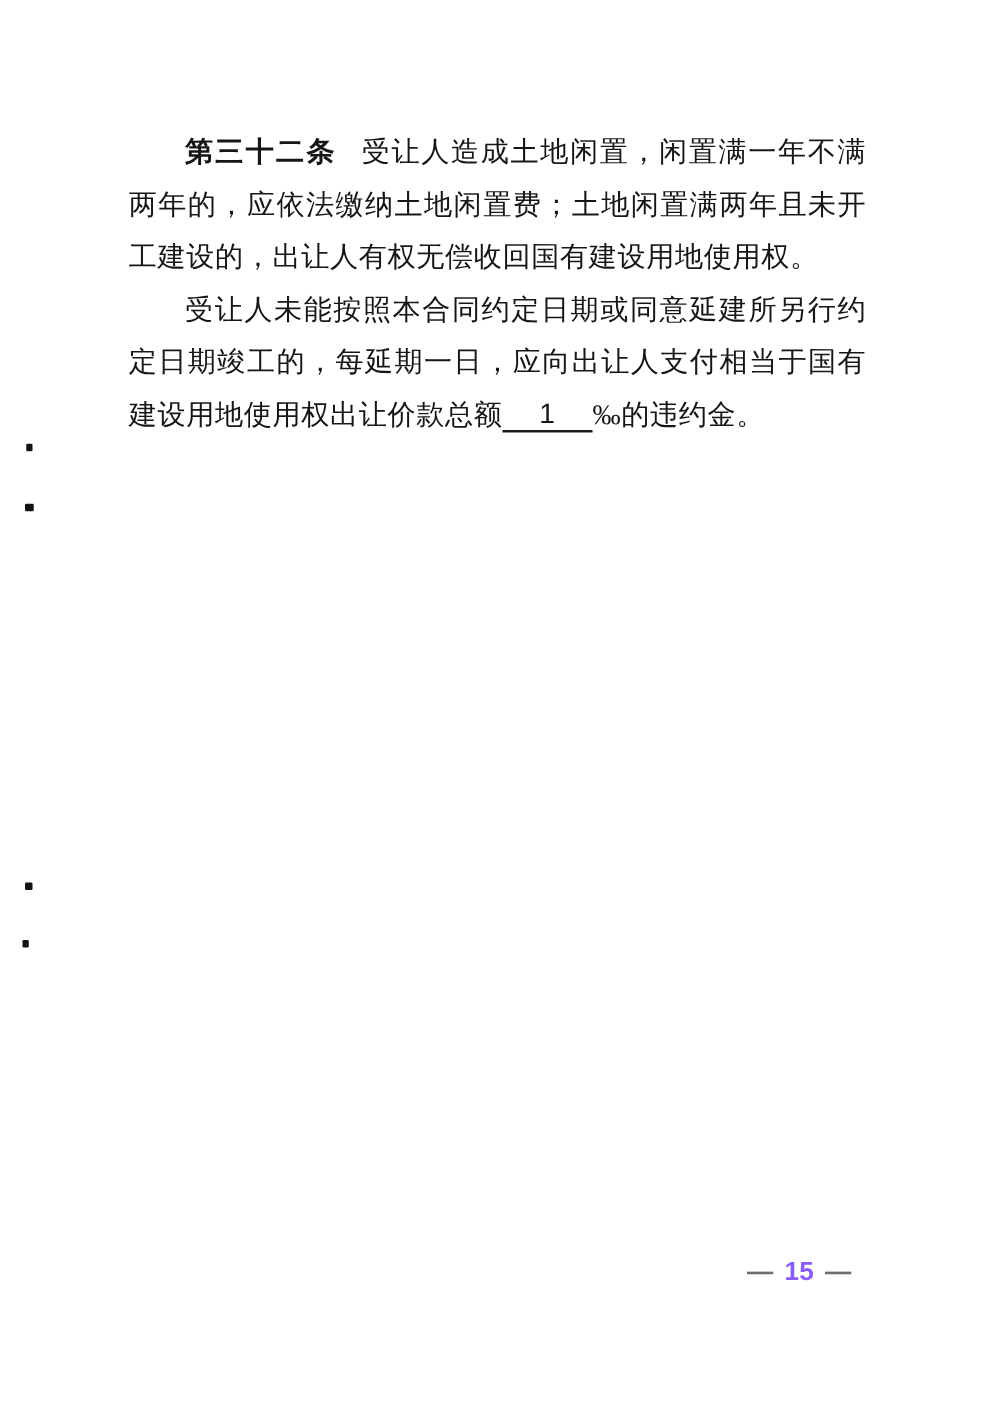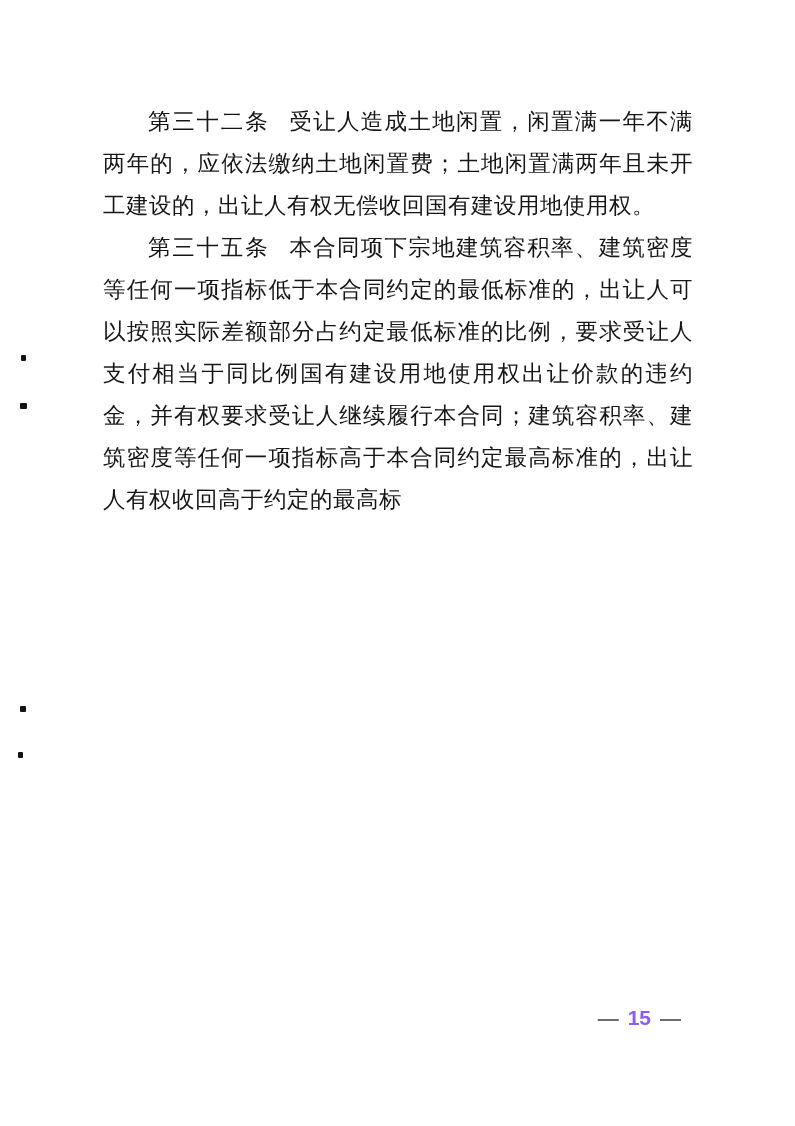--- a/index.html
+++ b/index.html
@@ -29,21 +29,21 @@
   .para {
     margin: 0;
     font-size: 22.5px;
     line-height: 42px;
     text-align: justify;
     text-indent: 45px;
     letter-spacing: 0.5px;
     word-break: break-all;
   }
   .art-heading {
-    font-weight: normal;
+    font-weight: bold;
     font-family: "Liberation Sans", "DejaVu Sans", sans-serif;
     letter-spacing: 1px;
     margin-right: 20px;
   }
   .blank {
     display: inline-block;
     width: 72px;
     border-bottom: 2px solid #1c1c1c;
     text-align: center;
     text-indent: 0;
@@ -89,25 +89,25 @@
   <span class="scan-artifact artifact-3"></span>
   <span class="scan-artifact artifact-4"></span>
 
   <div class="content">
 
     <p class="para">
       <span class="art-heading">第三十二条</span><span>受让人造成土地闲置，闲置满一年不满两年的，应依法缴纳土地闲置费；土地闲置满两年且未开工建设的，出让人有权无偿收回国有建设用地使用权。</span>
     </p>
 
 
+    <p class="para">
+      <span>受让人未能按照本合同约定日期或同意延建所另行约定日期竣工的，每延期一日，应向出让人支付相当于国有建设用地使用权出让价款总额</span><span class="blank">1</span><span>‰的违约金。</span>
+    </p>
 
 
-    <p class="para">
-      <span class="art-heading">第三十五条</span><span>本合同项下宗地建筑容积率、建筑密度等任何一项指标低于本合同约定的最低标准的，出让人可以按照实际差额部分占约定最低标准的比例，要求受让人支付相当于同比例国有建设用地使用权出让价款的违约金，并有权要求受让人继续履行本合同；建筑容积率、建筑密度等任何一项指标高于本合同约定最高标准的，出让人有权收回高于约定的最高标</span>
-    </p>
 
   </div>
 
   <div class="page-number">
     <span class="dash">—</span><span class="num">15</span><span class="dash">—</span>
   </div>
 
 </div>
 
 </body></html>

